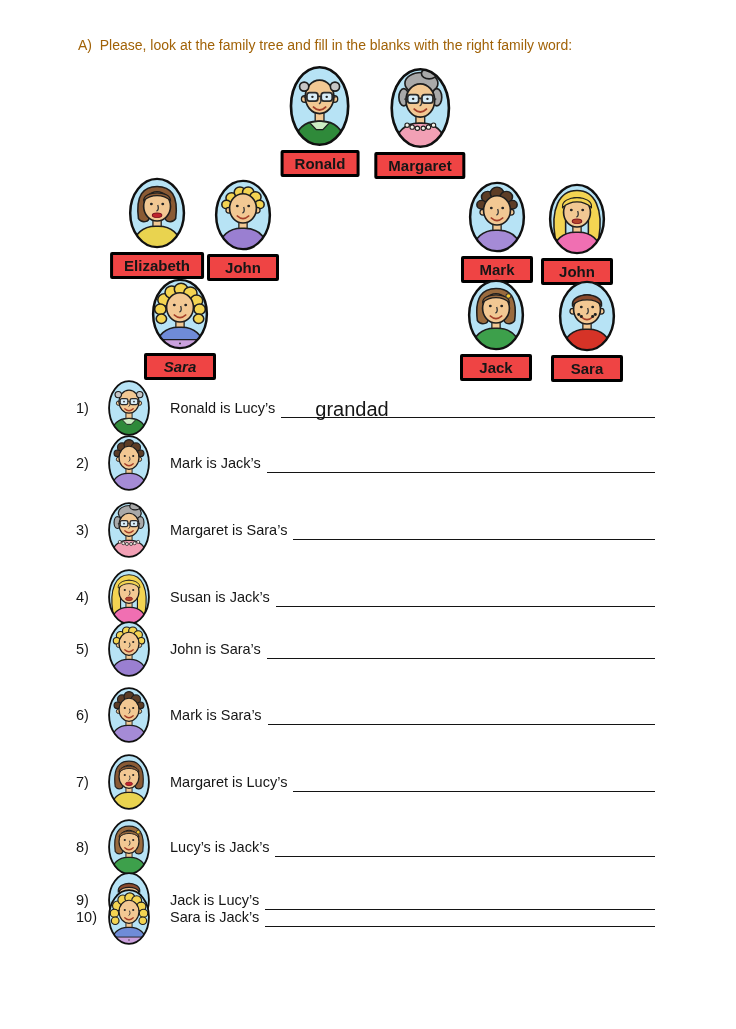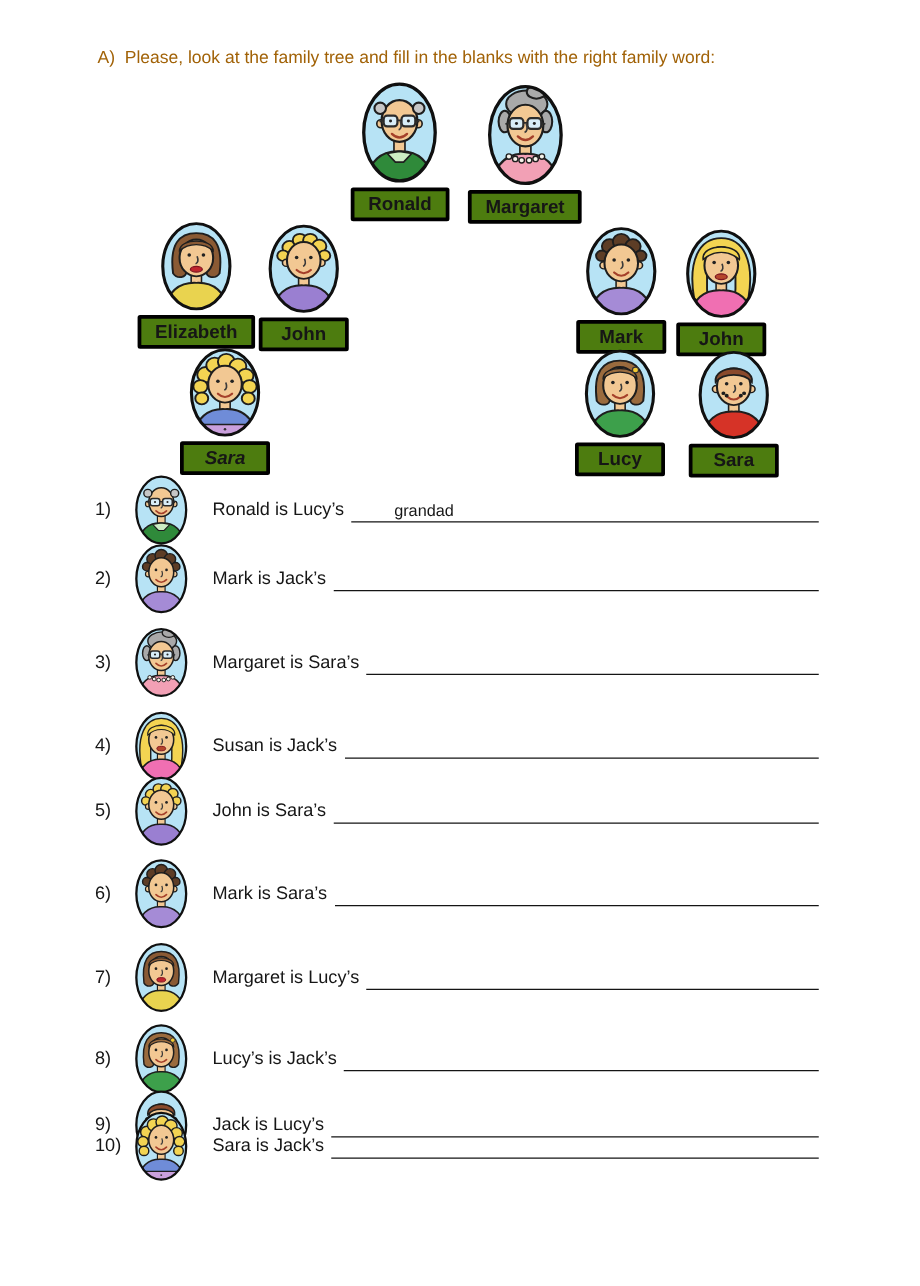--- a/index.html
+++ b/index.html
@@ -5,21 +5,21 @@
   html,body{margin:0;padding:0;}
   body{
     width:736px;height:1029px;position:relative;background:#ffffff;
     font-family:"Liberation Sans","DejaVu Sans",sans-serif;color:#161616;overflow:hidden;
   }
   .sheet{position:absolute;inset:0;background:#fff;}
   .header{position:absolute;left:78px;top:37px;font-size:14px;white-space:pre;color:#a16207;}
   
   .person{position:absolute;display:flex;flex-direction:column;align-items:center;transform:translateX(-50%);}
   .namebox{
-    margin-top:2px;background:#4d7c0f;border:3px solid #000;border-radius:2px;
+    margin-top:2px;background:#ef4444;border:3px solid #000;border-radius:2px;
     font-weight:bold;font-size:15px;line-height:19px;padding:1px 11px;min-width:44px;text-align:center;white-space:nowrap;
   }
   .av{display:block;}
   .av svg{display:block;width:100%;height:100%;}
   .av-lg{width:66px;height:84px;}
   .av-md{width:62px;height:74px;}
   .av-sm{width:46px;height:58px;}
   .p-ronald{left:320px;top:64px;}
   .p-margaret{left:420px;top:66px;}
   .p-elizabeth{left:157px;top:176px;}
@@ -28,21 +28,21 @@
   .p-susan{left:577px;top:182px;}
   .p-sara{left:180px;top:277px;font-style:italic;}
   .p-lucy{left:496px;top:278px;}
   .p-jack{left:587px;top:279px;}
   
   .qrow{position:absolute;left:72px;width:583px;height:58px;display:flex;align-items:center;}
   .qnum{flex:none;width:30px;padding-left:4px;font-size:14.5px;}
   .qrow .av{flex:none;margin-right:18px;}
   .qtext{flex:none;font-size:14.5px;white-space:nowrap;}
   .qline{flex:1;margin-left:6px;height:18px;border-bottom:1.6px solid #141414;display:flex;align-items:flex-end;}
-  .qans{font-size:13px;line-height:16px;padding-left:34px;white-space:nowrap;}
+  .qans{font-size:20px;line-height:16px;padding-left:34px;white-space:nowrap;}
   .qr-1{top:379px;}
   .qr-2{top:434px;}
   .qr-3{top:501px;}
   .qr-4{top:568px;}
   .qr-5{top:620px;}
   .qr-6{top:686px;}
   .qr-7{top:753px;}
   .qr-8{top:818px;}
   .qr-9{top:871px;}
   .qr-10{top:888px;}
@@ -285,21 +285,21 @@
               <circle cx="24.5" cy="29.5" r="1.4" fill="#222"></circle>
               <circle cx="35.5" cy="29.5" r="1.4" fill="#222"></circle>
               <path d="M30.6,30.5 C31.8,33.8 31.3,36.4 29.4,37" fill="none" stroke="#3a3a3a" stroke-width="1.3"></path>
               <path d="M24.5,40 Q30,45.5 35.5,40" fill="none" stroke="#a5402a" stroke-width="1.7" stroke-linecap="round"></path>
               <circle cx="42" cy="19" r="2.4" fill="#f3c832" stroke="#333" stroke-width="1"></circle>
               <path d="M4,80 C8,56 20,52.5 30,53 C40,52.5 52,56 56,80 Z" fill="#3da04b" stroke="#1e1e1e" stroke-width="1.6"></path>
             </g>
             <ellipse cx="30" cy="39" rx="26" ry="36" fill="none" stroke="#101010" stroke-width="2.4"></ellipse>
           </svg>
         </div>
-      <div class="namebox">Lucy</div>
+      <div class="namebox">Jack</div>
     </div>
     <div class="person p-jack">
       <div class="av av-md">
           <svg viewBox="0 0 60 78" preserveAspectRatio="none" xmlns="http://www.w3.org/2000/svg">
             <defs>
               <clipPath id="cp8">
                 <ellipse cx="30" cy="39" rx="26" ry="36"></ellipse>
               </clipPath>
             </defs>
             <ellipse cx="30" cy="39" rx="26" ry="36" fill="#b7e3f5"></ellipse>

